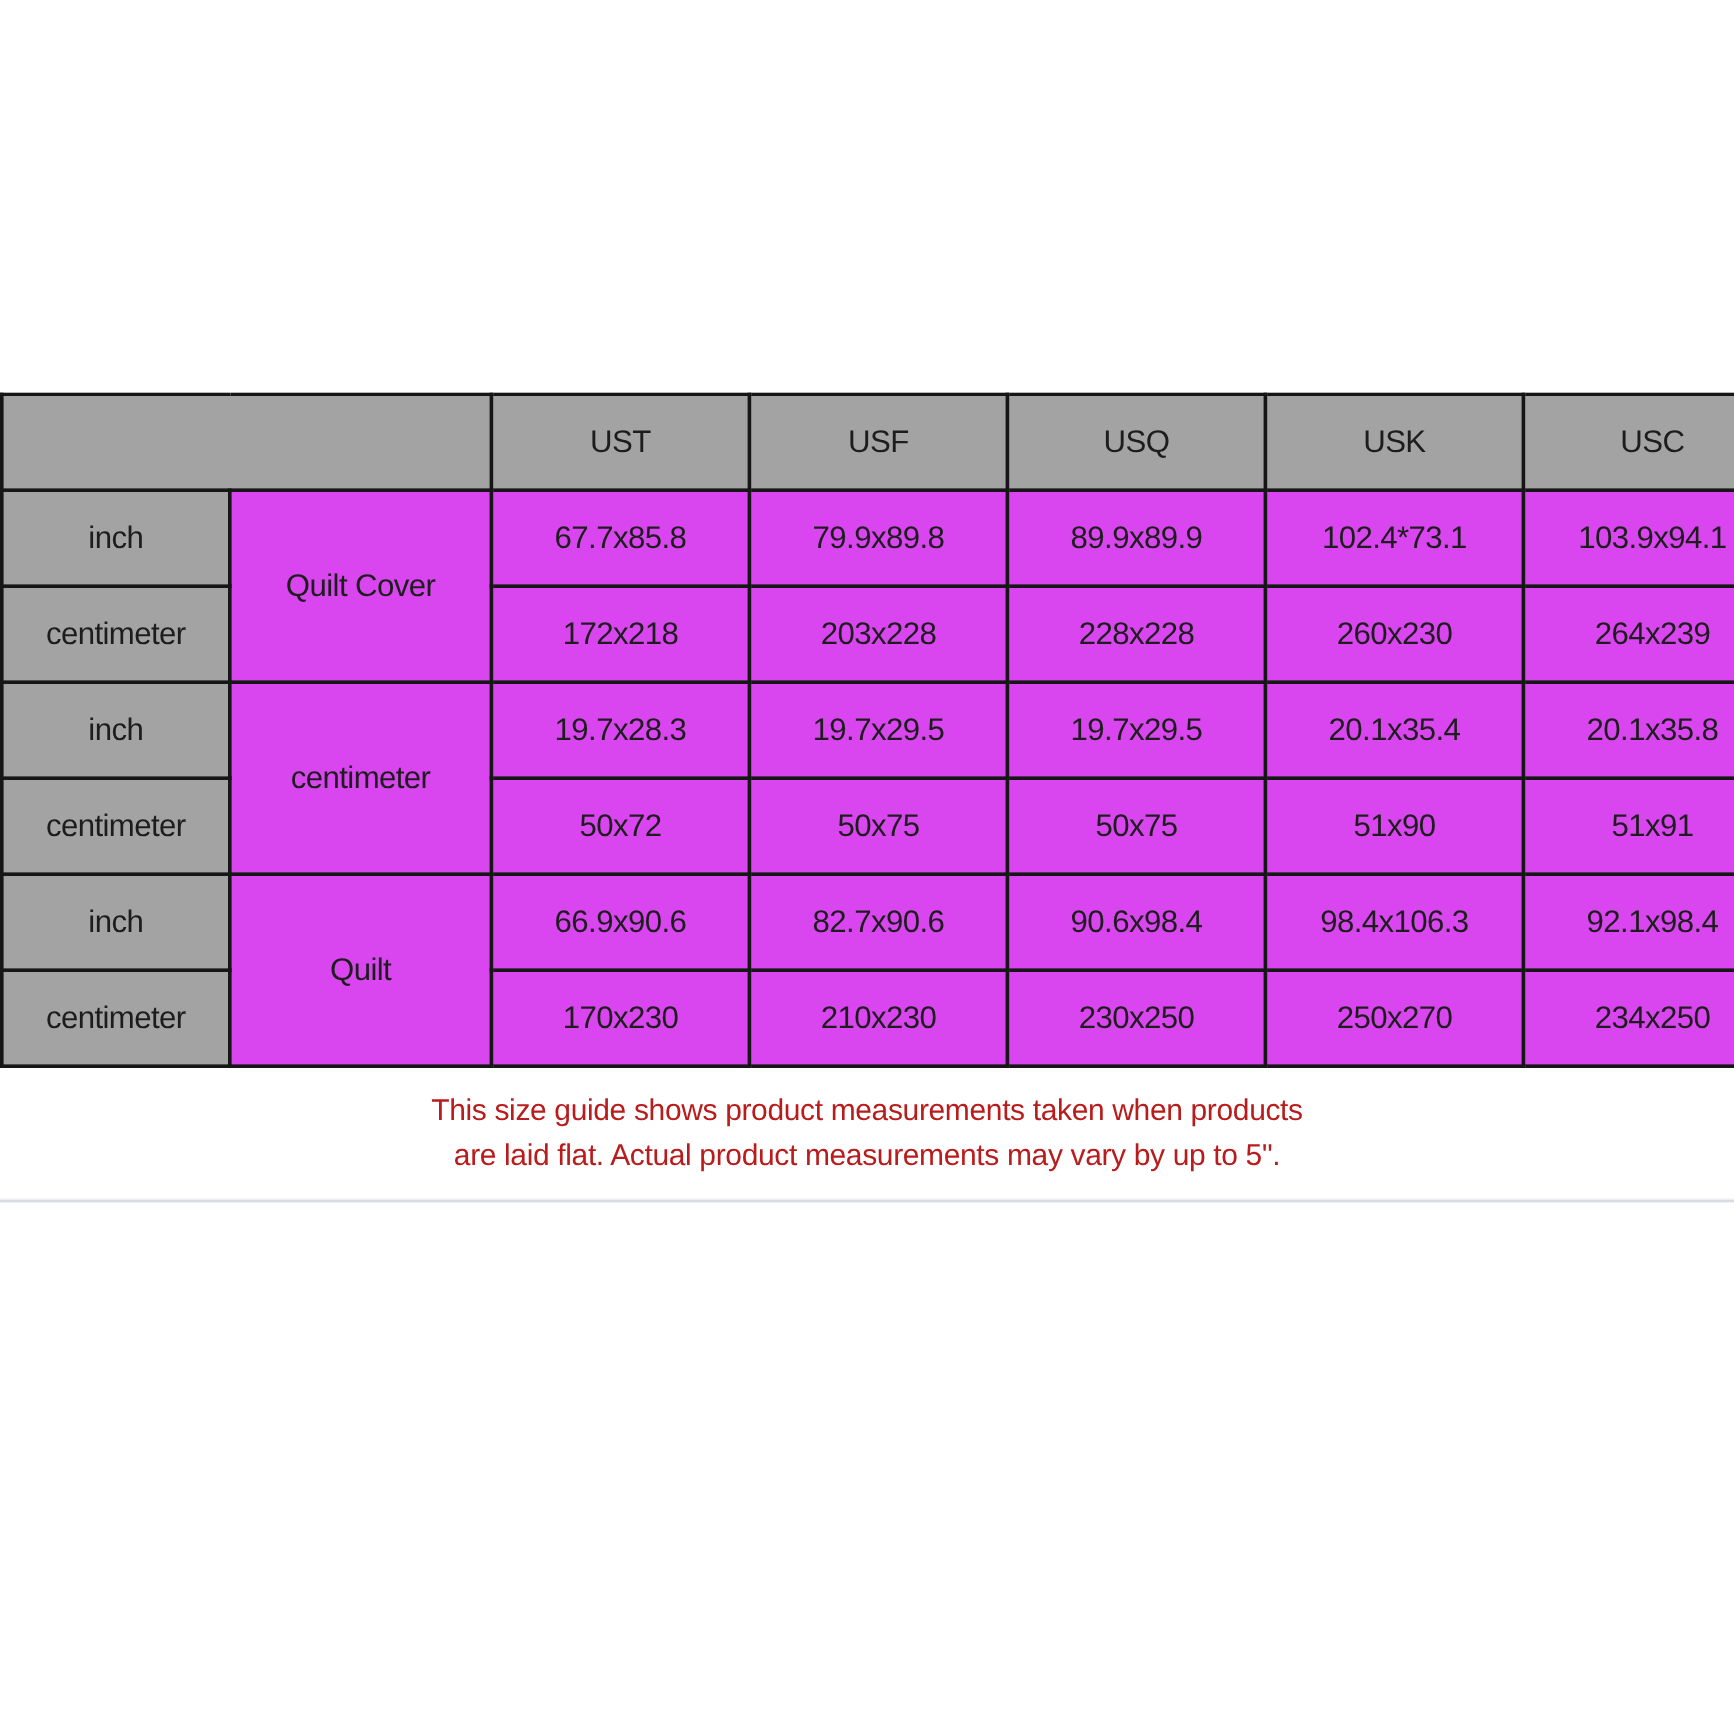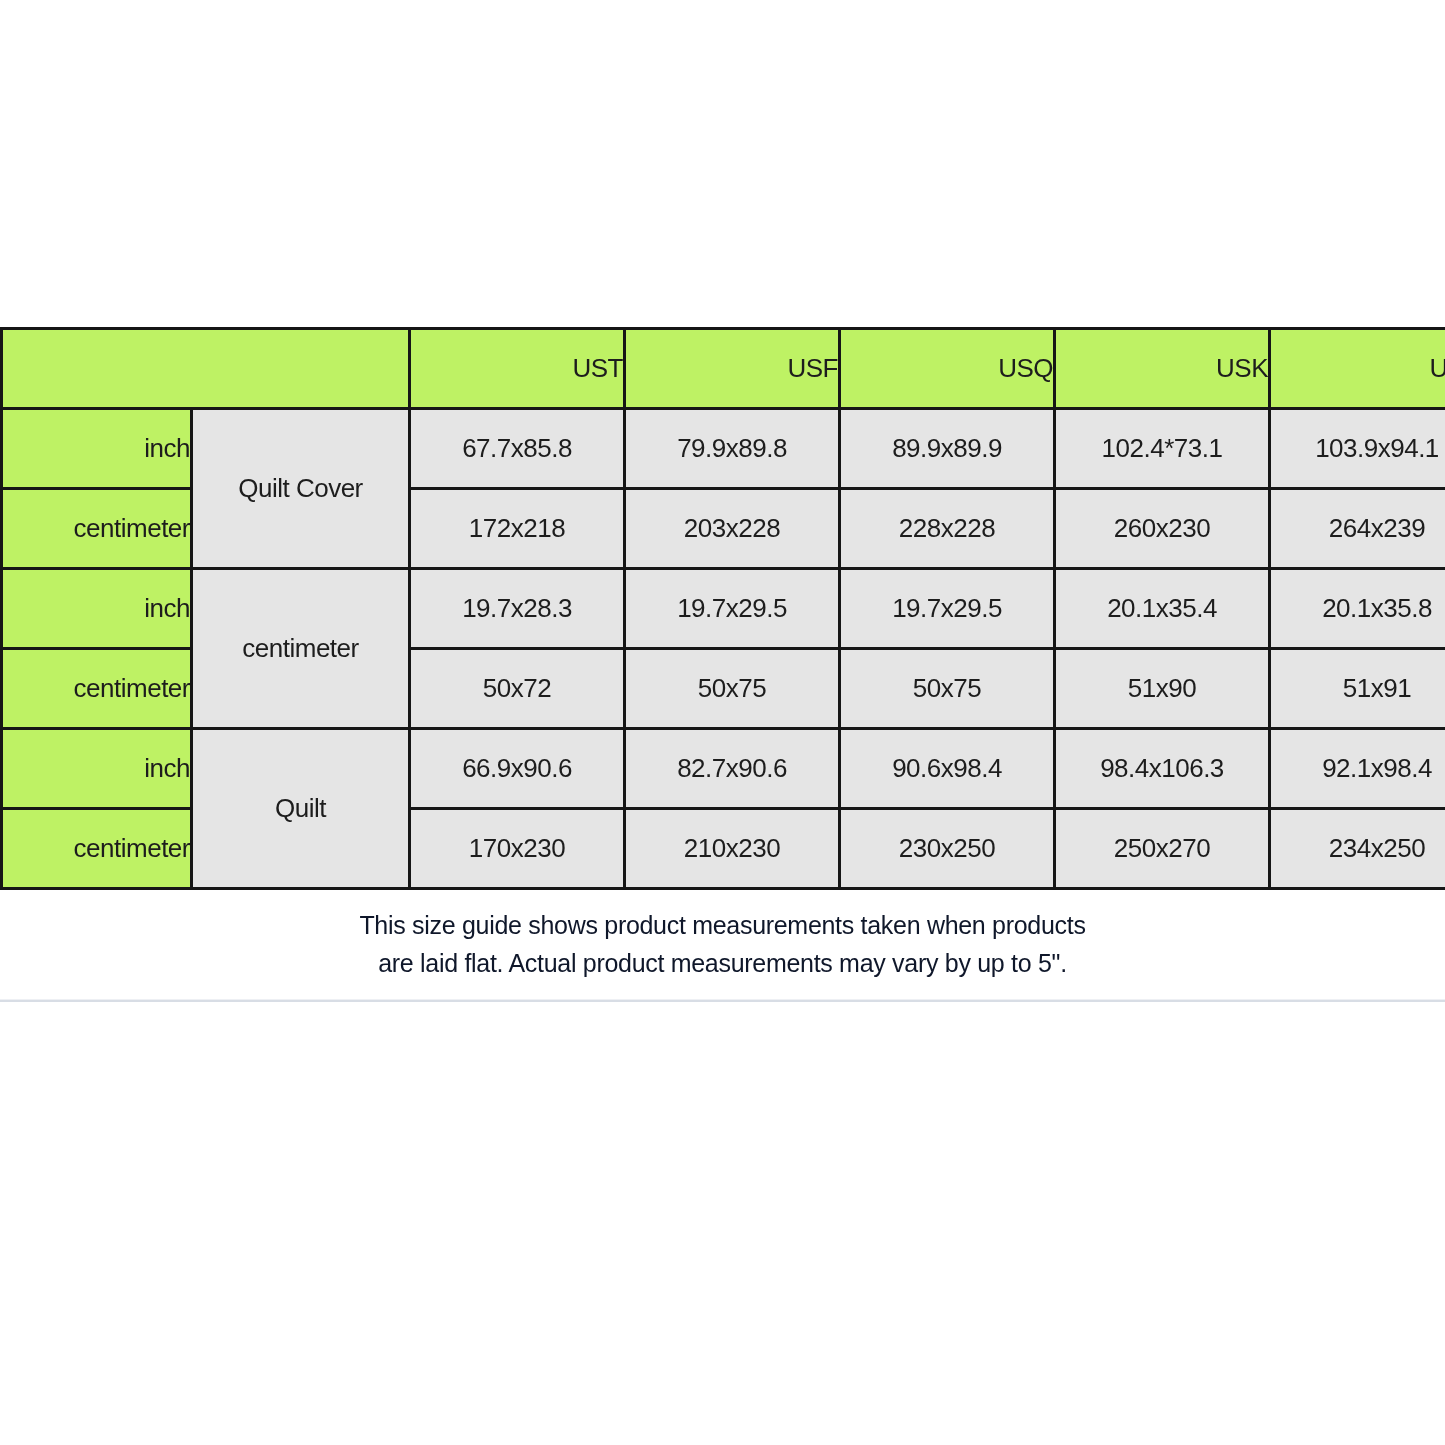--- a/index.html
+++ b/index.html
@@ -28,40 +28,39 @@
     table-layout: fixed;
     width: 1483px;
   }
   table.size-guide td {
     border: 3px solid #161616;
     text-align: center;
     vertical-align: middle;
     font-size: 26px;
     letter-spacing: -0.5px;
     padding: 0;
-    background: #e5e5e5;
+    background: #d946ef;
     white-space: nowrap;
   }
   table.size-guide tr {
     height: 80px;
   }
   table.size-guide td.g {
-    background: #bef264;
-    text-align: right;
+    background: #a3a3a3;
   }
   .footer-note {
     position: absolute;
     left: 0;
     top: 906px;
     width: 1445px;
     text-align: center;
     font-size: 25px;
     line-height: 38px;
     letter-spacing: -0.3px;
-    color: #0f172a;
+    color: #b91c1c;
   }
   .section-divider {
     position: absolute;
     left: 0;
     top: 999px;
     width: 1445px;
     height: 2px;
     background: #d8dde5;
     border-top: 1px solid #eef0f4;
   }

